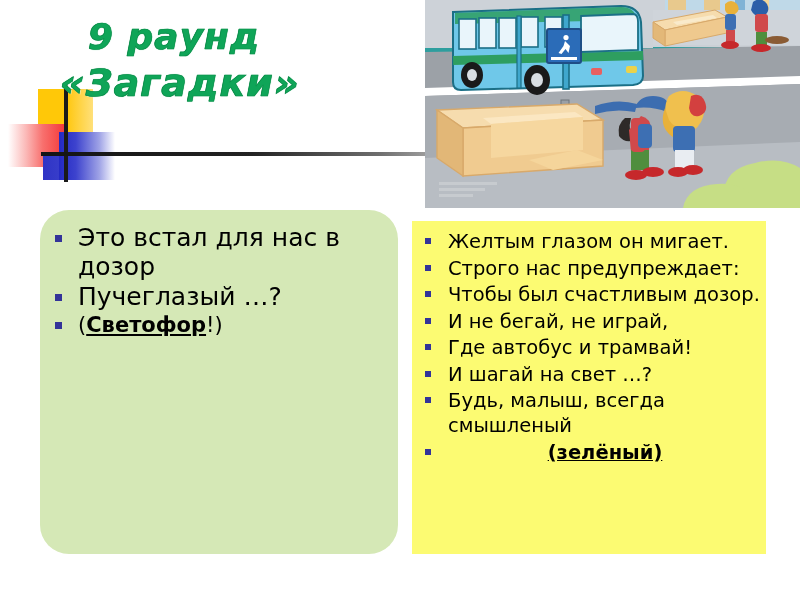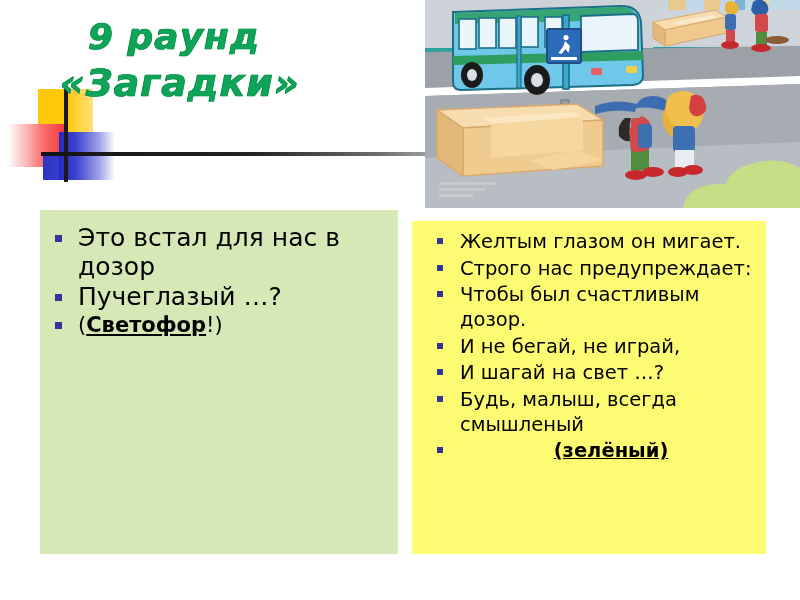--- a/index.html
+++ b/index.html
@@ -101,26 +101,26 @@
 
   
   .textbox {
     position: absolute;
     box-sizing: border-box;
   }
   #box-green {
     left: 40px; top: 210px;
     width: 358px; height: 344px;
     background: #D5E8B6;
+    border-radius: 29px;
   }
   #box-yellow {
     left: 412px; top: 221px;
     width: 354px; height: 333px;
     background: #FCFB72;
-    padding-left: 12px;
   }
 
   ul.bullets {
     list-style: none;
     margin: 0;
     padding: 0;
   }
   ul.bullets > li {
     position: relative;
     padding-left: 30px;
@@ -333,20 +333,24 @@
       <li>
         <span class="bsq"></span>
         <span>Чтобы был счастливым дозор.</span>
       </li>
       <li>
         <span class="bsq"></span>
         <span>И не бегай, не играй,</span>
       </li>
       <li>
         <span class="bsq"></span>
+        <span>Где автобус и трамвай!</span>
+      </li>
+      <li>
+        <span class="bsq"></span>
         <span>И шагай на свет …?</span>
       </li>
       <li>
         <span class="bsq"></span>
         <span>Будь, малыш, всегда смышленый</span>
       </li>
       <li class="answer">
         <span class="bsq"></span>
         <span class="u">(зелёный)</span>
       </li>

